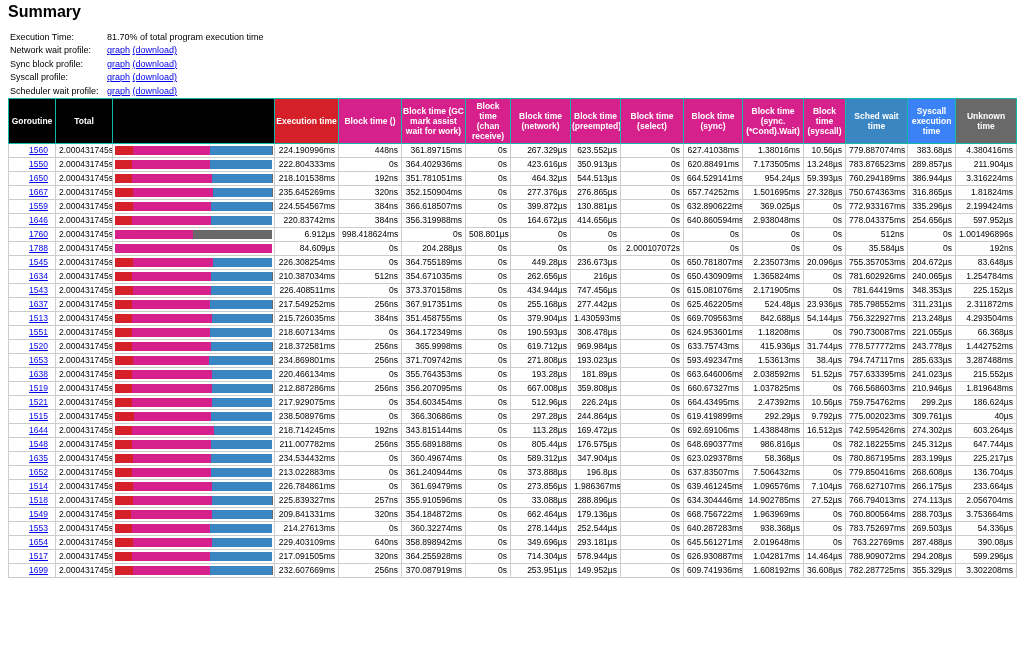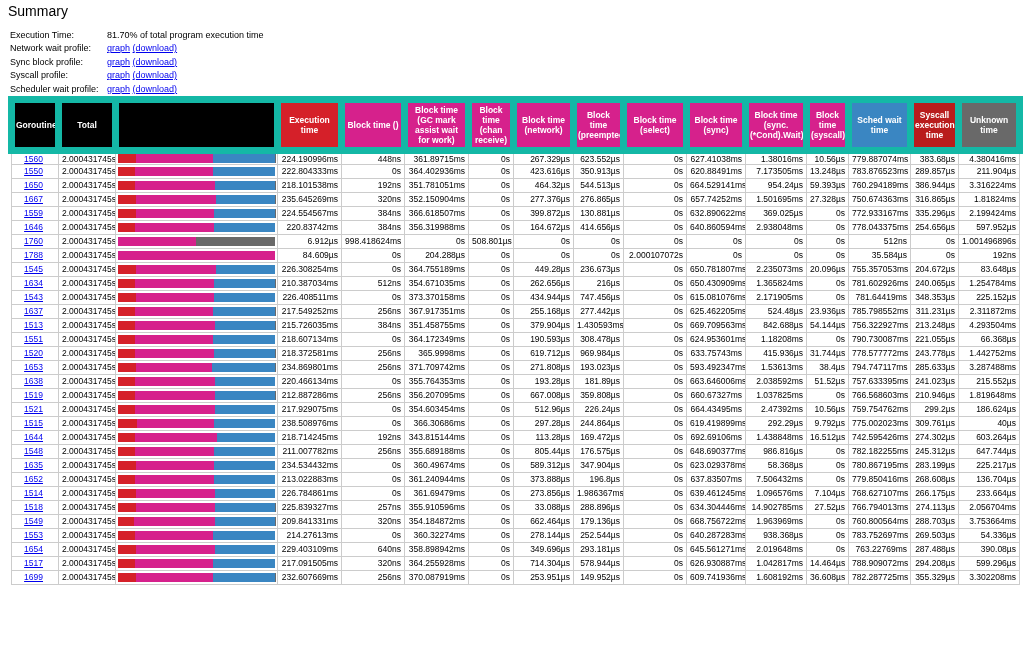--- a/index.html
+++ b/index.html
@@ -3,60 +3,60 @@
 <meta charset="utf-8">
 <style>
   html, body { margin: 0; padding: 0; background: #fff; }
   body {
     width: 1024px; height: 652px; overflow: hidden;
     font-family: "Liberation Sans", sans-serif; color: #000;
   }
   .page { padding: 3px 8px; }
 
   h2.section-heading {
-    font-size: 14px; font-weight: normal; margin: 0 0 9px 0; padding: 0;
+    font-size: 16px; font-weight: bold; margin: 0 0 9px 0; padding: 0;
   }
   .summary-table { border-collapse: collapse; margin: 0 0 0 2px; }
   .summary-table td {
     font-size: 9px; padding: 0 0 0 0; height: 13.5px; vertical-align: middle;
     white-space: nowrap;
   }
   .summary-table td.lbl { width: 95px; }
   .summary-table td.val { padding-left: 2px; }
   .mono { font-family: "Liberation Mono", "DejaVu Sans Mono", monospace; font-size: 8.5px; }
   a.lnk { color: #0000ee; text-decoration: underline; cursor: pointer; }
 
   .breakdown-heading { margin-top: 14px; }
   .desc { font-size: 9px; line-height: 13px; margin: 0 0 7px 0; }
 
   table.breakdown {
     border-collapse: collapse; table-layout: fixed; width: 1008px;
   }
   table.breakdown th {
     color: #fff; font-weight: bold; font-size: 8.5px; line-height: 10px;
     text-align: center; vertical-align: middle; padding: 2px 1px;
-    height: 44px; box-sizing: border-box; border: 7px solid #14b8a6;
+    height: 44px; box-sizing: border-box; border: 1px solid #14b8a6;
     overflow: hidden;
   }
   table.breakdown td {
     font-size: 8.5px; height: 14px; box-sizing: border-box;
     padding: 0 3px; border: 1px solid #ccc; text-align: right;
     white-space: nowrap; overflow: hidden; vertical-align: middle;
   }
-  table.breakdown td.goroutine-cell { padding-right: 15px; margin-left: 16px; }
+  table.breakdown td.goroutine-cell { padding-right: 7px; margin-left: 16px; }
   table.breakdown td.bar-cell { padding: 0 2px; }
   .bar { display: flex; height: 9px; width: 100%; }
   .bar span { display: block; height: 100%; }
   td.goroutine-cell a { color: #0000ee; text-decoration: underline; cursor: pointer; }
 
   .hdr-black   { background: #000000; }
   .hdr-exec    { background: #d52029; }
   .hdr-block   { background: #d6218c; }
   .hdr-sched   { background: #3a86c2; }
-  .hdr-syscall { background: #b91c1c; margin-left: 44px; }
+  .hdr-syscall { background: #3b82f6; margin-left: 44px; }
   .hdr-unknown { background: #696969; }
 </style>
 </head>
 <body>
 
 <div class="page">
 
   <h2 class="section-heading">Summary</h2>
 
   <table class="summary-table">

